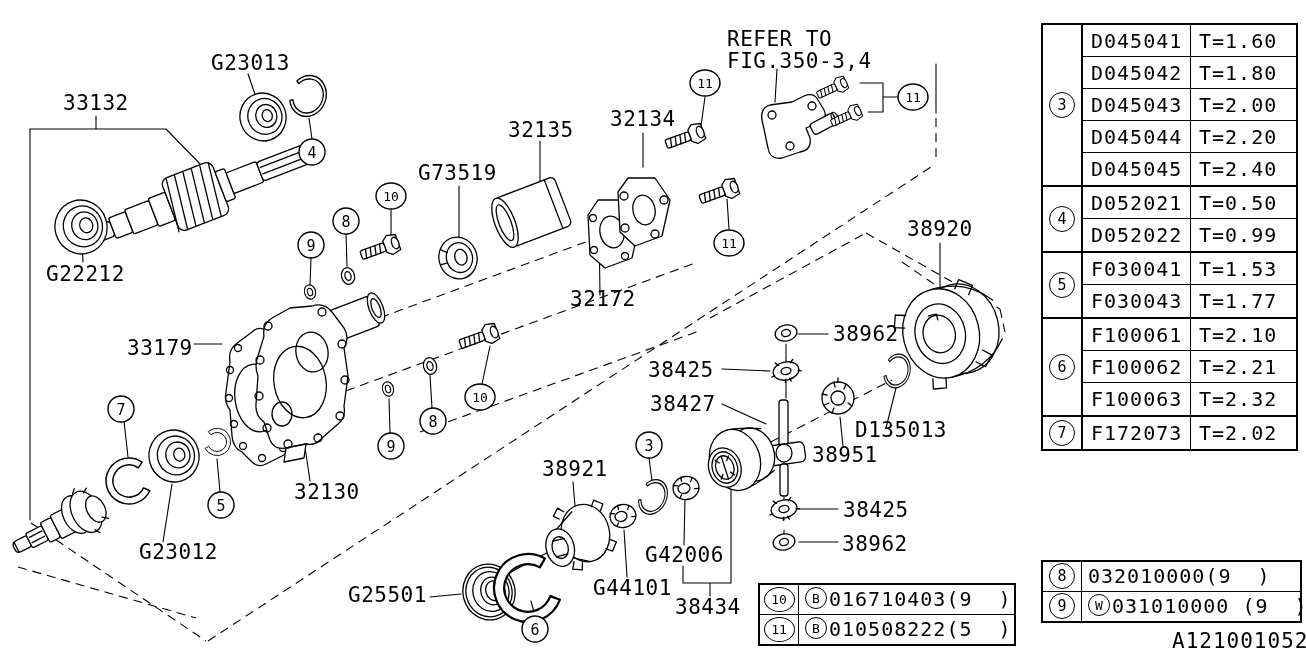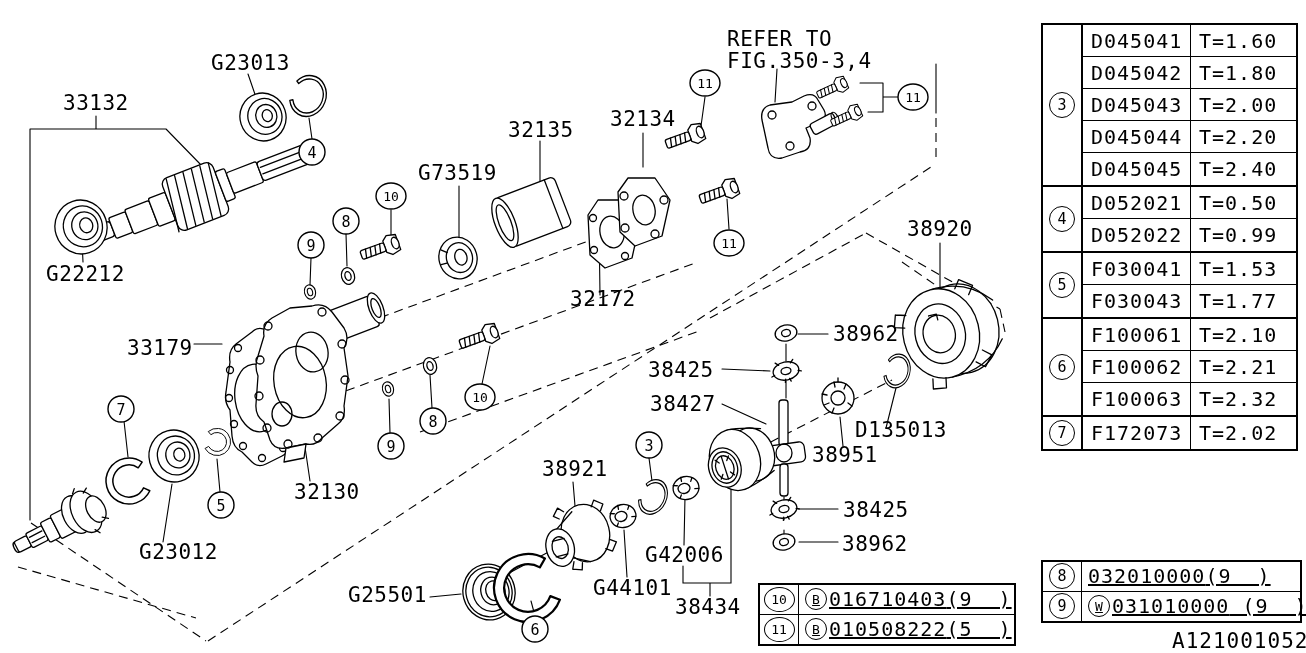--- a/index.html
+++ b/index.html
@@ -30,21 +30,21 @@
              padding-left:8px;border-right:1.4px solid #000;box-sizing:border-box;}
   .cell-thk{flex:1;padding-left:8px;}
   .co{display:inline-flex;width:24px;height:24px;border:1.4px solid #000;border-radius:50%;
       align-items:center;justify-content:center;font-size:15px;letter-spacing:0;flex:none;}
   .co.wide{width:29px;height:23px;font-size:13px;}
   .hrow{display:flex;height:29.5px;box-sizing:border-box;border-bottom:1.5px solid #000;
         align-items:center;}
   .hrow:last-child{border-bottom:none;}
   .hco{width:38px;flex:none;align-self:stretch;display:flex;align-items:center;
        justify-content:center;border-right:1.5px solid #000;}
-  .hval{flex:1;display:flex;align-items:center;padding-left:6px;white-space:pre;text-decoration:underline;}
+  .hval{flex:1;display:flex;align-items:flex-start;padding-left:6px;white-space:pre;}
   .circ-letter{display:inline-flex;width:20px;height:20px;border:1.3px solid #000;
                border-radius:50%;align-items:center;justify-content:center;font-size:13px;
                letter-spacing:0;margin-right:2px;flex:none;}
   #footer{position:absolute;left:1172px;top:629px;font-size:21px;letter-spacing:1px;}
 </style>
 </head>
 <body>
 
 <div id="stage">
 

